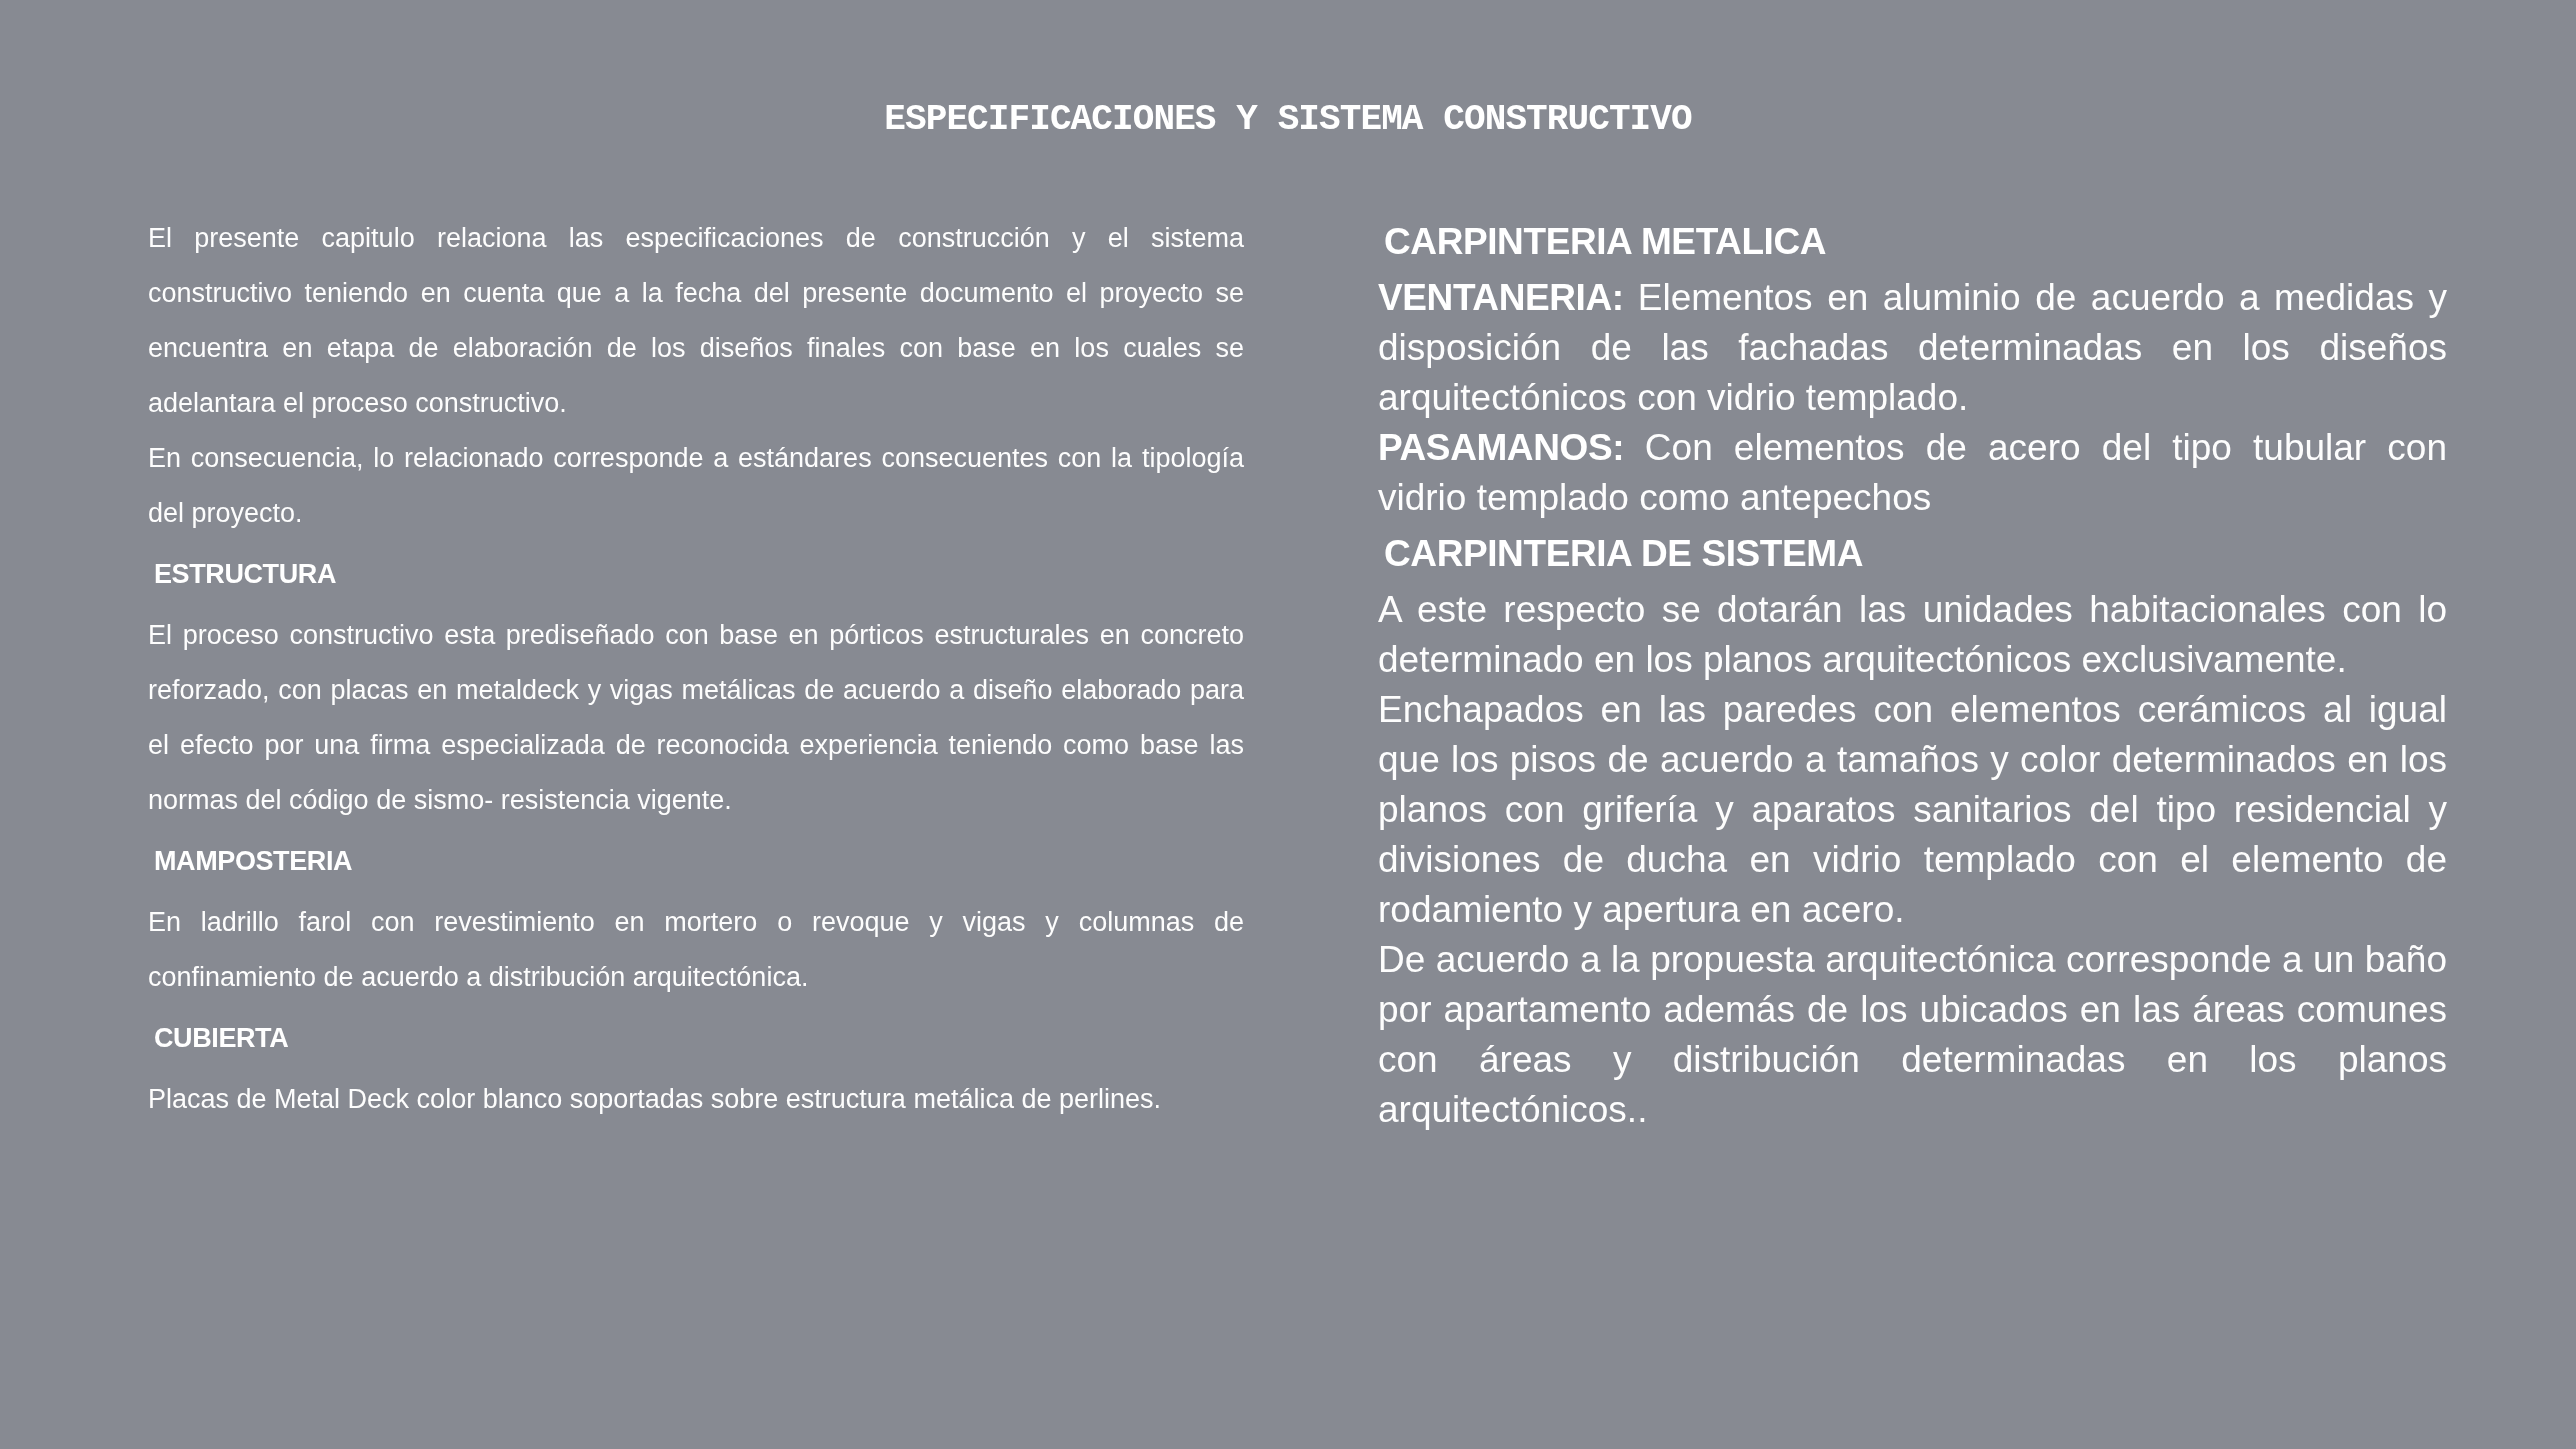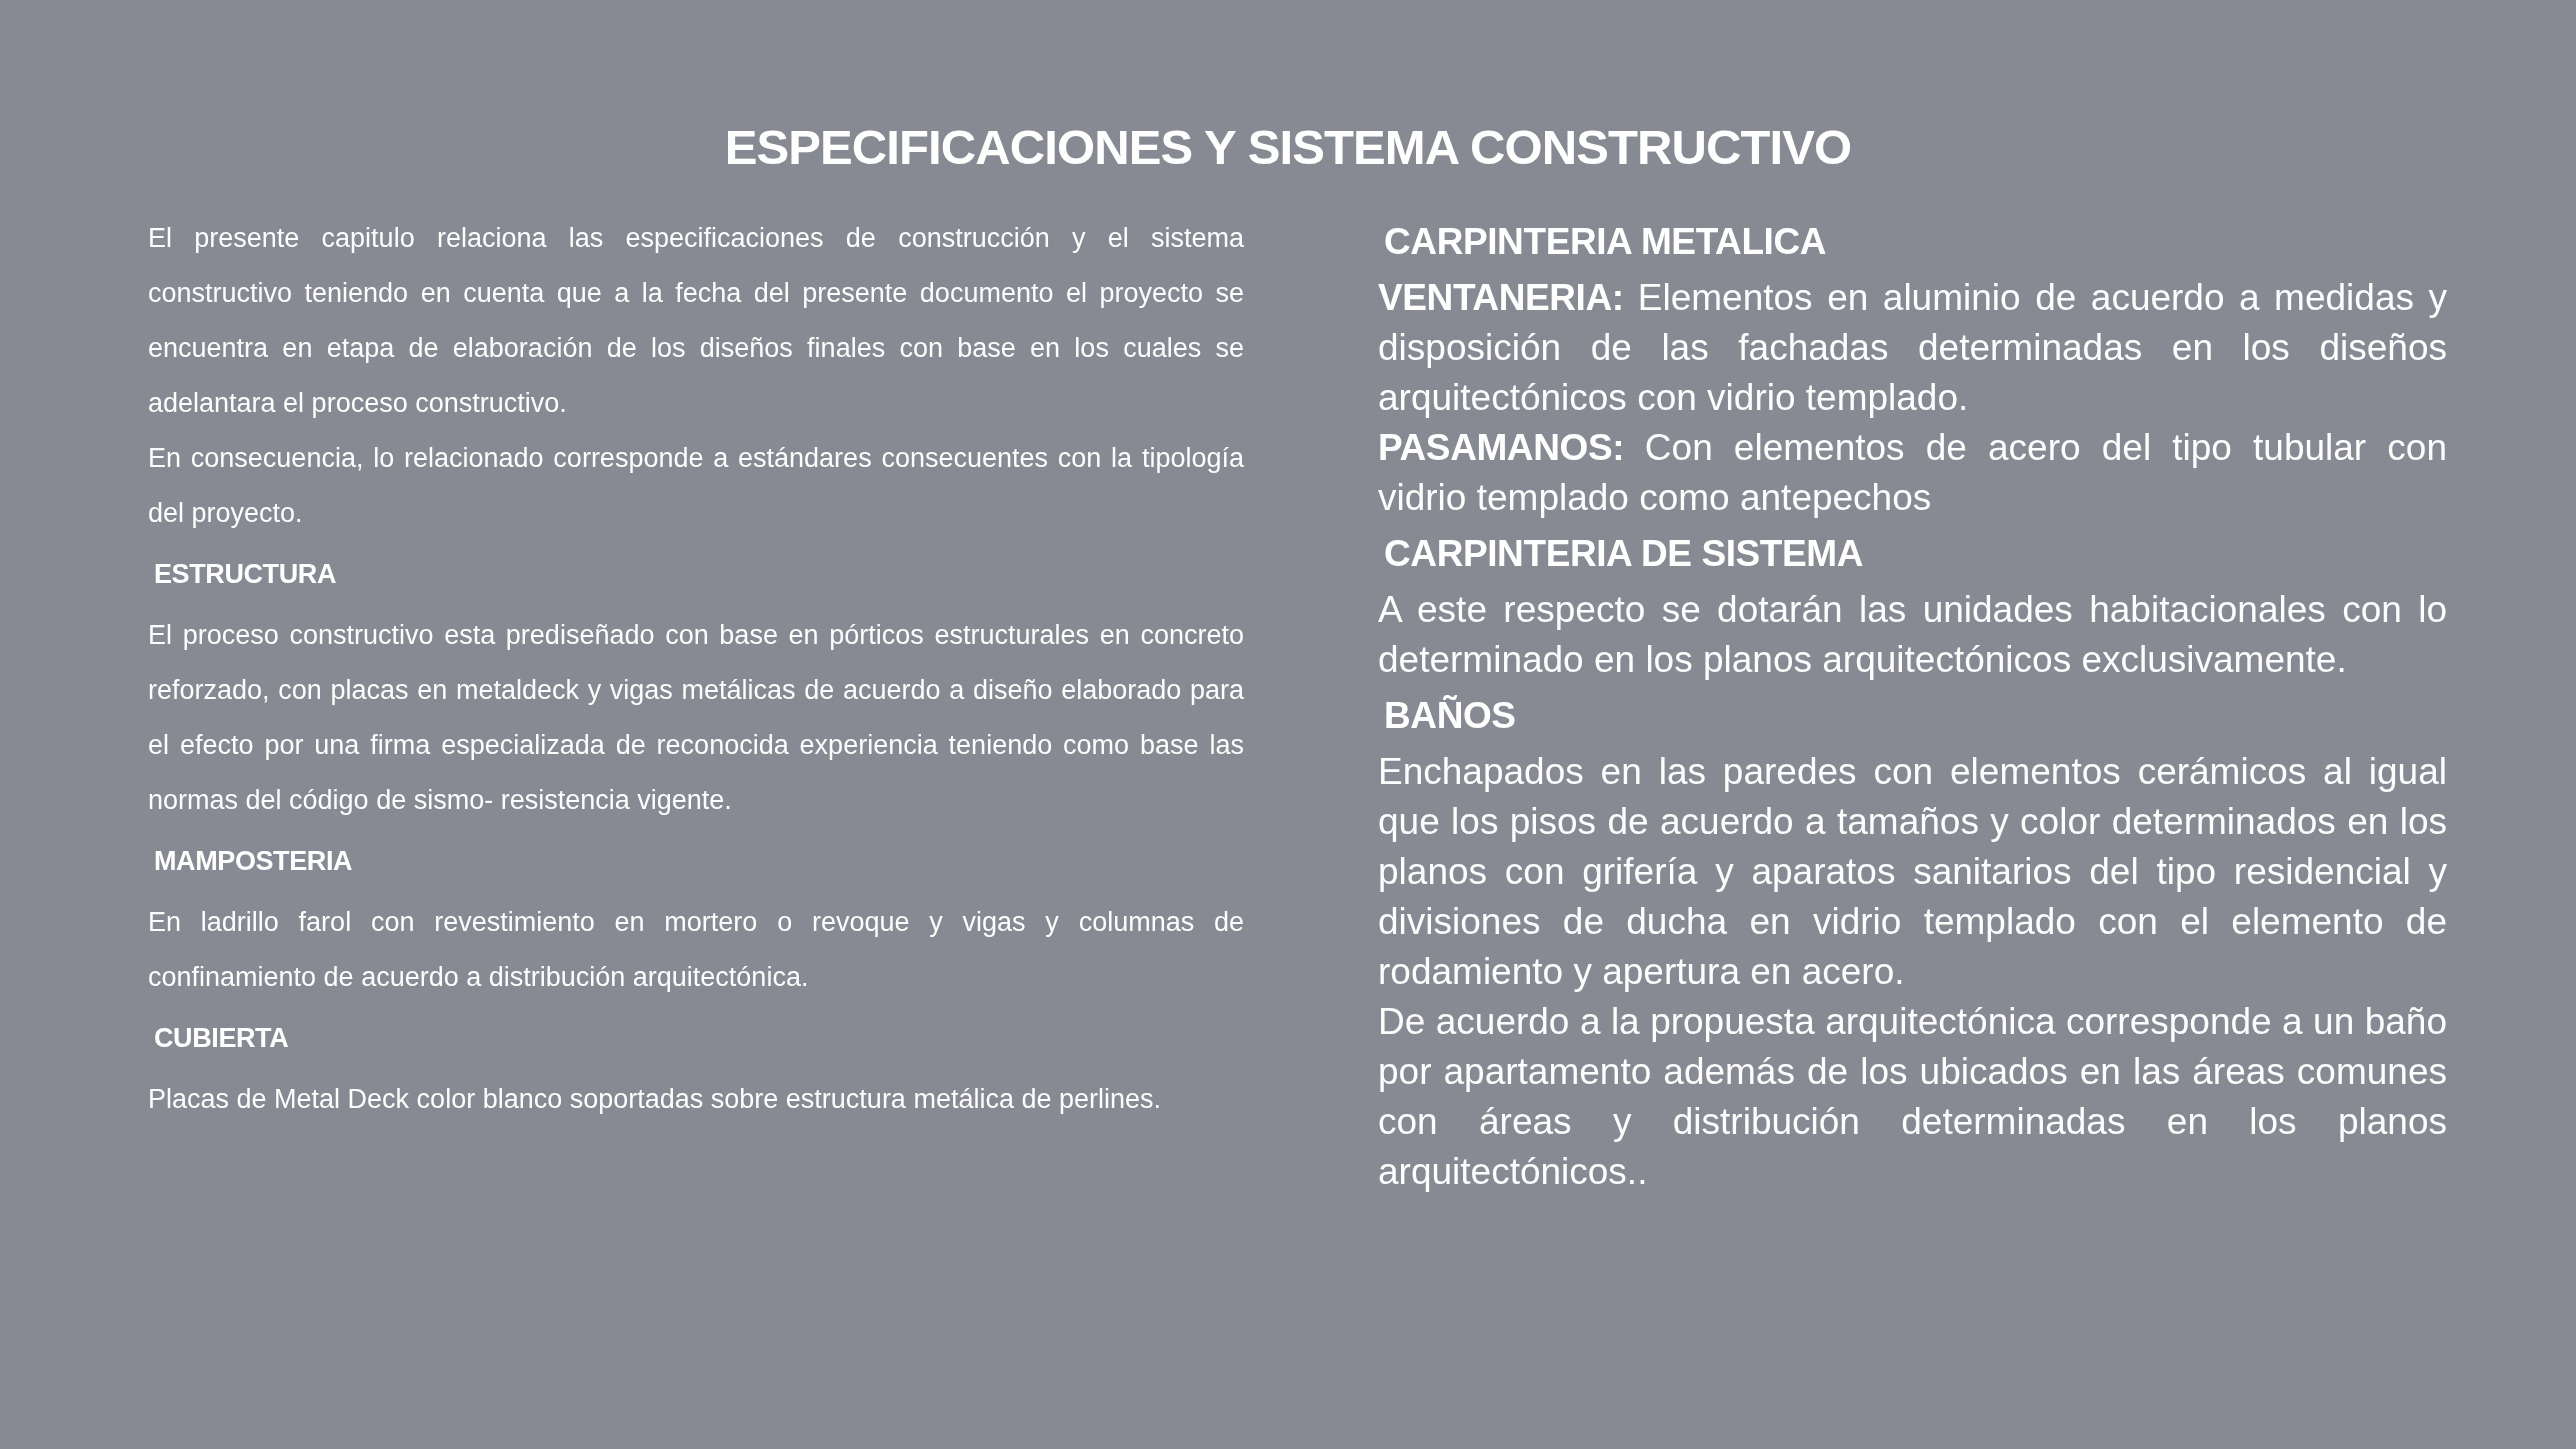--- a/index.html
+++ b/index.html
@@ -10,28 +10,29 @@
     width: 2576px;
     height: 1449px;
     background: #878a92;
     font-family: "Liberation Sans", sans-serif;
     color: #ffffff;
     position: relative;
     overflow: hidden;
   }
   .page-title {
     position: absolute;
-    top: 86px;
+    top: 75px;
     left: 0;
     width: 100%;
     text-align: center;
-    font-size: 49px;
+    font-size: 36px;
     font-weight: 700;
     letter-spacing: -0.9px;
     color: #ffffff;
+    font-family: Liberation Mono, monospace;
   }
   .columns {
     position: absolute;
     top: 211px;
     left: 148px;
     display: flex;
   }
   .col {
     box-sizing: border-box;
   }
@@ -82,18 +83,17 @@
       <p class="para">En ladrillo farol con revestimiento en mortero o revoque y vigas y columnas de confinamiento de acuerdo a distribución arquitectónica.</p>
       <h2 class="heading">CUBIERTA</h2>
       <p class="para">Placas de Metal Deck color blanco soportadas sobre estructura metálica de perlines.</p>
     </div>
   <div class="col col-right">
       <h2 class="heading">CARPINTERIA METALICA</h2>
       <p class="para"><strong class="label">VENTANERIA: </strong>Elementos en aluminio de acuerdo a medidas y disposición de las fachadas determinadas en los diseños arquitectónicos con vidrio templado.</p>
       <p class="para"><strong class="label">PASAMANOS: </strong>Con elementos de acero del tipo tubular con vidrio templado como antepechos</p>
       <h2 class="heading">CARPINTERIA DE SISTEMA</h2>
       <p class="para">A este respecto se dotarán las unidades habitacionales con lo determinado en los planos arquitectónicos exclusivamente.</p>
-      <h2 class="heading">BAÑOS</h2>
       <p class="para">Enchapados en las paredes con elementos cerámicos al igual que los pisos de acuerdo a tamaños y color determinados en los planos con grifería y aparatos sanitarios del tipo residencial y divisiones de ducha en vidrio templado con el elemento de rodamiento y apertura en acero.</p>
       <p class="para">De acuerdo a la propuesta arquitectónica corresponde a un baño por apartamento además de los ubicados en las áreas comunes con áreas y distribución determinadas en los planos arquitectónicos..</p>
     </div>
 </div>
 
 
 </body></html>

